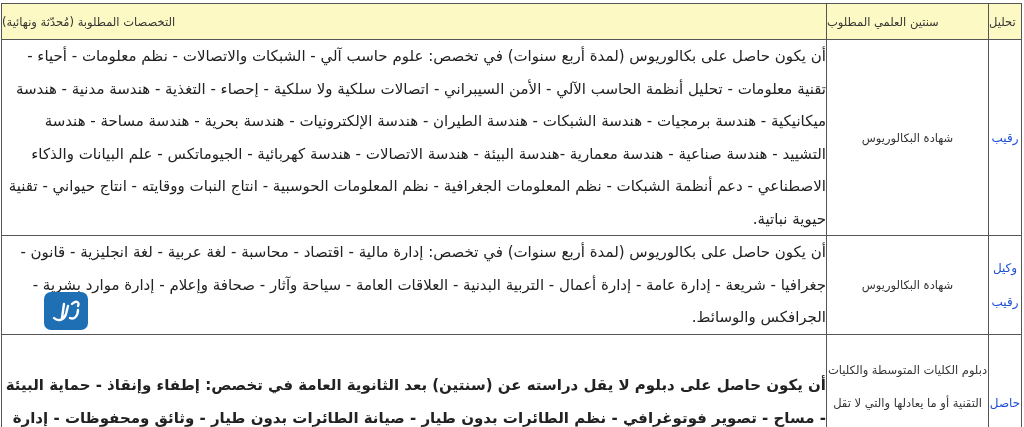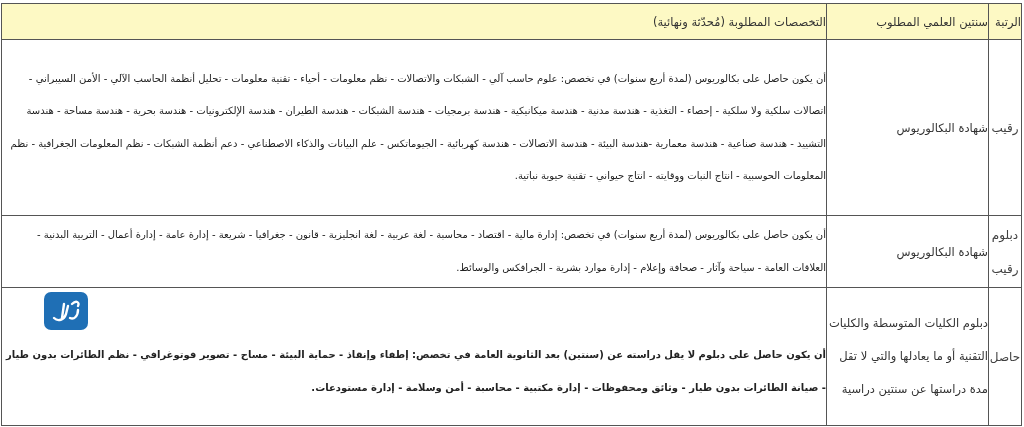--- a/index.html
+++ b/index.html
@@ -1,58 +1,58 @@
 <!DOCTYPE html>
 <html><head>
   <meta charset="utf-8">
   <style>
     html, body { margin: 0; padding: 0; background: #ffffff; }
     body { width: 1024px; height: 427px; overflow: hidden; position: relative;
            font-family: "DejaVu Sans", sans-serif; color: #222; }
     table.req { position: absolute; left: 1px; top: 3px; width: 1021px; border-collapse: collapse;
                 direction: rtl; table-layout: fixed; }
     table.req td, table.req th { border: 1.5px solid #555; padding: 0; vertical-align: middle; }
-    table.req th { background: #fdf9c4; height: 35px; font-weight: normal; font-size: 11.5px; text-align: right; color: #333; }
+    table.req th { background: #fdf9c4; height: 35px; font-weight: normal; font-size: 11.5px; text-align: left; color: #333; }
     col.c-rank { width: 33px; }
     col.c-qual { width: 162px; }
     col.c-spec { width: auto; }
-    .rank { text-align: center; font-size: 12px; line-height: 30px; color: #404040; }
-    .qual { font-size: 11.5px; line-height: 30px; color: #333; padding: 0 6px; }
-    .spec { text-align: right; font-size: 10px; line-height: 32.5px; padding: 6px 12px 6px 6px; color: #222; }
+    .rank { text-align: center; font-size: 12px; line-height: 30px; color: #1d4ed8; }
+    .qual { text-align: center; font-size: 11.5px; line-height: 30px; color: #333; padding: 0 6px; }
+    .spec { text-align: right; font-size: 15px; line-height: 32.5px; padding: 6px 12px 6px 6px; color: #222; }
     .row1 { height: 176px; }
     .row2 { height: 72px; }
     .row3 { height: 138px; }
     .logo { position: absolute; left: 44px; top: 292px; width: 44px; height: 38px; background: #1f6fb5;
             border-radius: 7px; display: flex; align-items: center; justify-content: center; }
     .logo svg { width: 36px; height: 30px; }
   </style>
 </head>
 <body>
 
 <table class="req">
   <colgroup>
     <col class="c-rank">
     <col class="c-qual">
     <col class="c-spec">
   </colgroup>
   <thead>
     <tr>
-      <th>الرتبة</th>
+      <th>تحليل</th>
       <th>سنتين العلمي المطلوب</th>
       <th>التخصصات المطلوبة (مُحدّثة ونهائية)</th>
     </tr>
   </thead>
   <tbody>
     <tr class="row1">
       <td class="rank">رقيب</td>
       <td class="qual">شهادة البكالوريوس</td>
       <td class="spec">أن يكون حاصل على بكالوريوس (لمدة أربع سنوات) في تخصص: علوم حاسب آلي - الشبكات والاتصالات - نظم معلومات - أحياء - تقنية معلومات - تحليل أنظمة الحاسب الآلي - الأمن السيبراني - اتصالات سلكية ولا سلكية - إحصاء - التغذية - هندسة مدنية - هندسة ميكانيكية - هندسة برمجيات - هندسة الشبكات - هندسة الطيران - هندسة الإلكترونيات - هندسة بحرية - هندسة مساحة - هندسة التشييد - هندسة صناعية - هندسة معمارية -هندسة البيئة - هندسة الاتصالات - هندسة كهربائية - الجيوماتكس - علم البيانات والذكاء الاصطناعي - دعم أنظمة الشبكات - نظم المعلومات الجغرافية - نظم المعلومات الحوسبية - انتاج النبات ووقايته - انتاج حيواني - تقنية حيوية نباتية.</td>
     </tr>
     <tr class="row2">
-      <td class="rank" style="line-height:34px;">دبلوم رقيب</td>
+      <td class="rank" style="line-height:34px;">وكيل رقيب</td>
       <td class="qual">شهادة البكالوريوس</td>
       <td class="spec">أن يكون حاصل على بكالوريوس (لمدة أربع سنوات) في تخصص: إدارة مالية - اقتصاد - محاسبة - لغة عربية - لغة انجليزية - قانون - جغرافيا - شريعة - إدارة عامة - إدارة أعمال - التربية البدنية - العلاقات العامة - سياحة وآثار - صحافة وإعلام - إدارة موارد بشرية - الجرافكس والوسائط.</td>
     </tr>
     <tr class="row3">
       <td class="rank">حاصل</td>
       <td class="qual" style="line-height:33px; padding:4px 0;">دبلوم الكليات المتوسطة والكليات التقنية أو ما يعادلها والتي لا تقل مدة دراستها عن سنتين دراسية</td>
       <td class="spec" style="padding-top:30px;font-weight:bold;">أن يكون حاصل على دبلوم لا يقل دراسته عن (سنتين) بعد الثانوية العامة في تخصص: إطفاء وإنقاذ - حماية البيئة - مساح - تصوير فوتوغرافي - نظم الطائرات بدون طيار - صيانة الطائرات بدون طيار - وثائق ومحفوظات - إدارة مكتبية - محاسبة - أمن وسلامة - إدارة مستودعات.</td>
     </tr>
   </tbody>
 </table>

